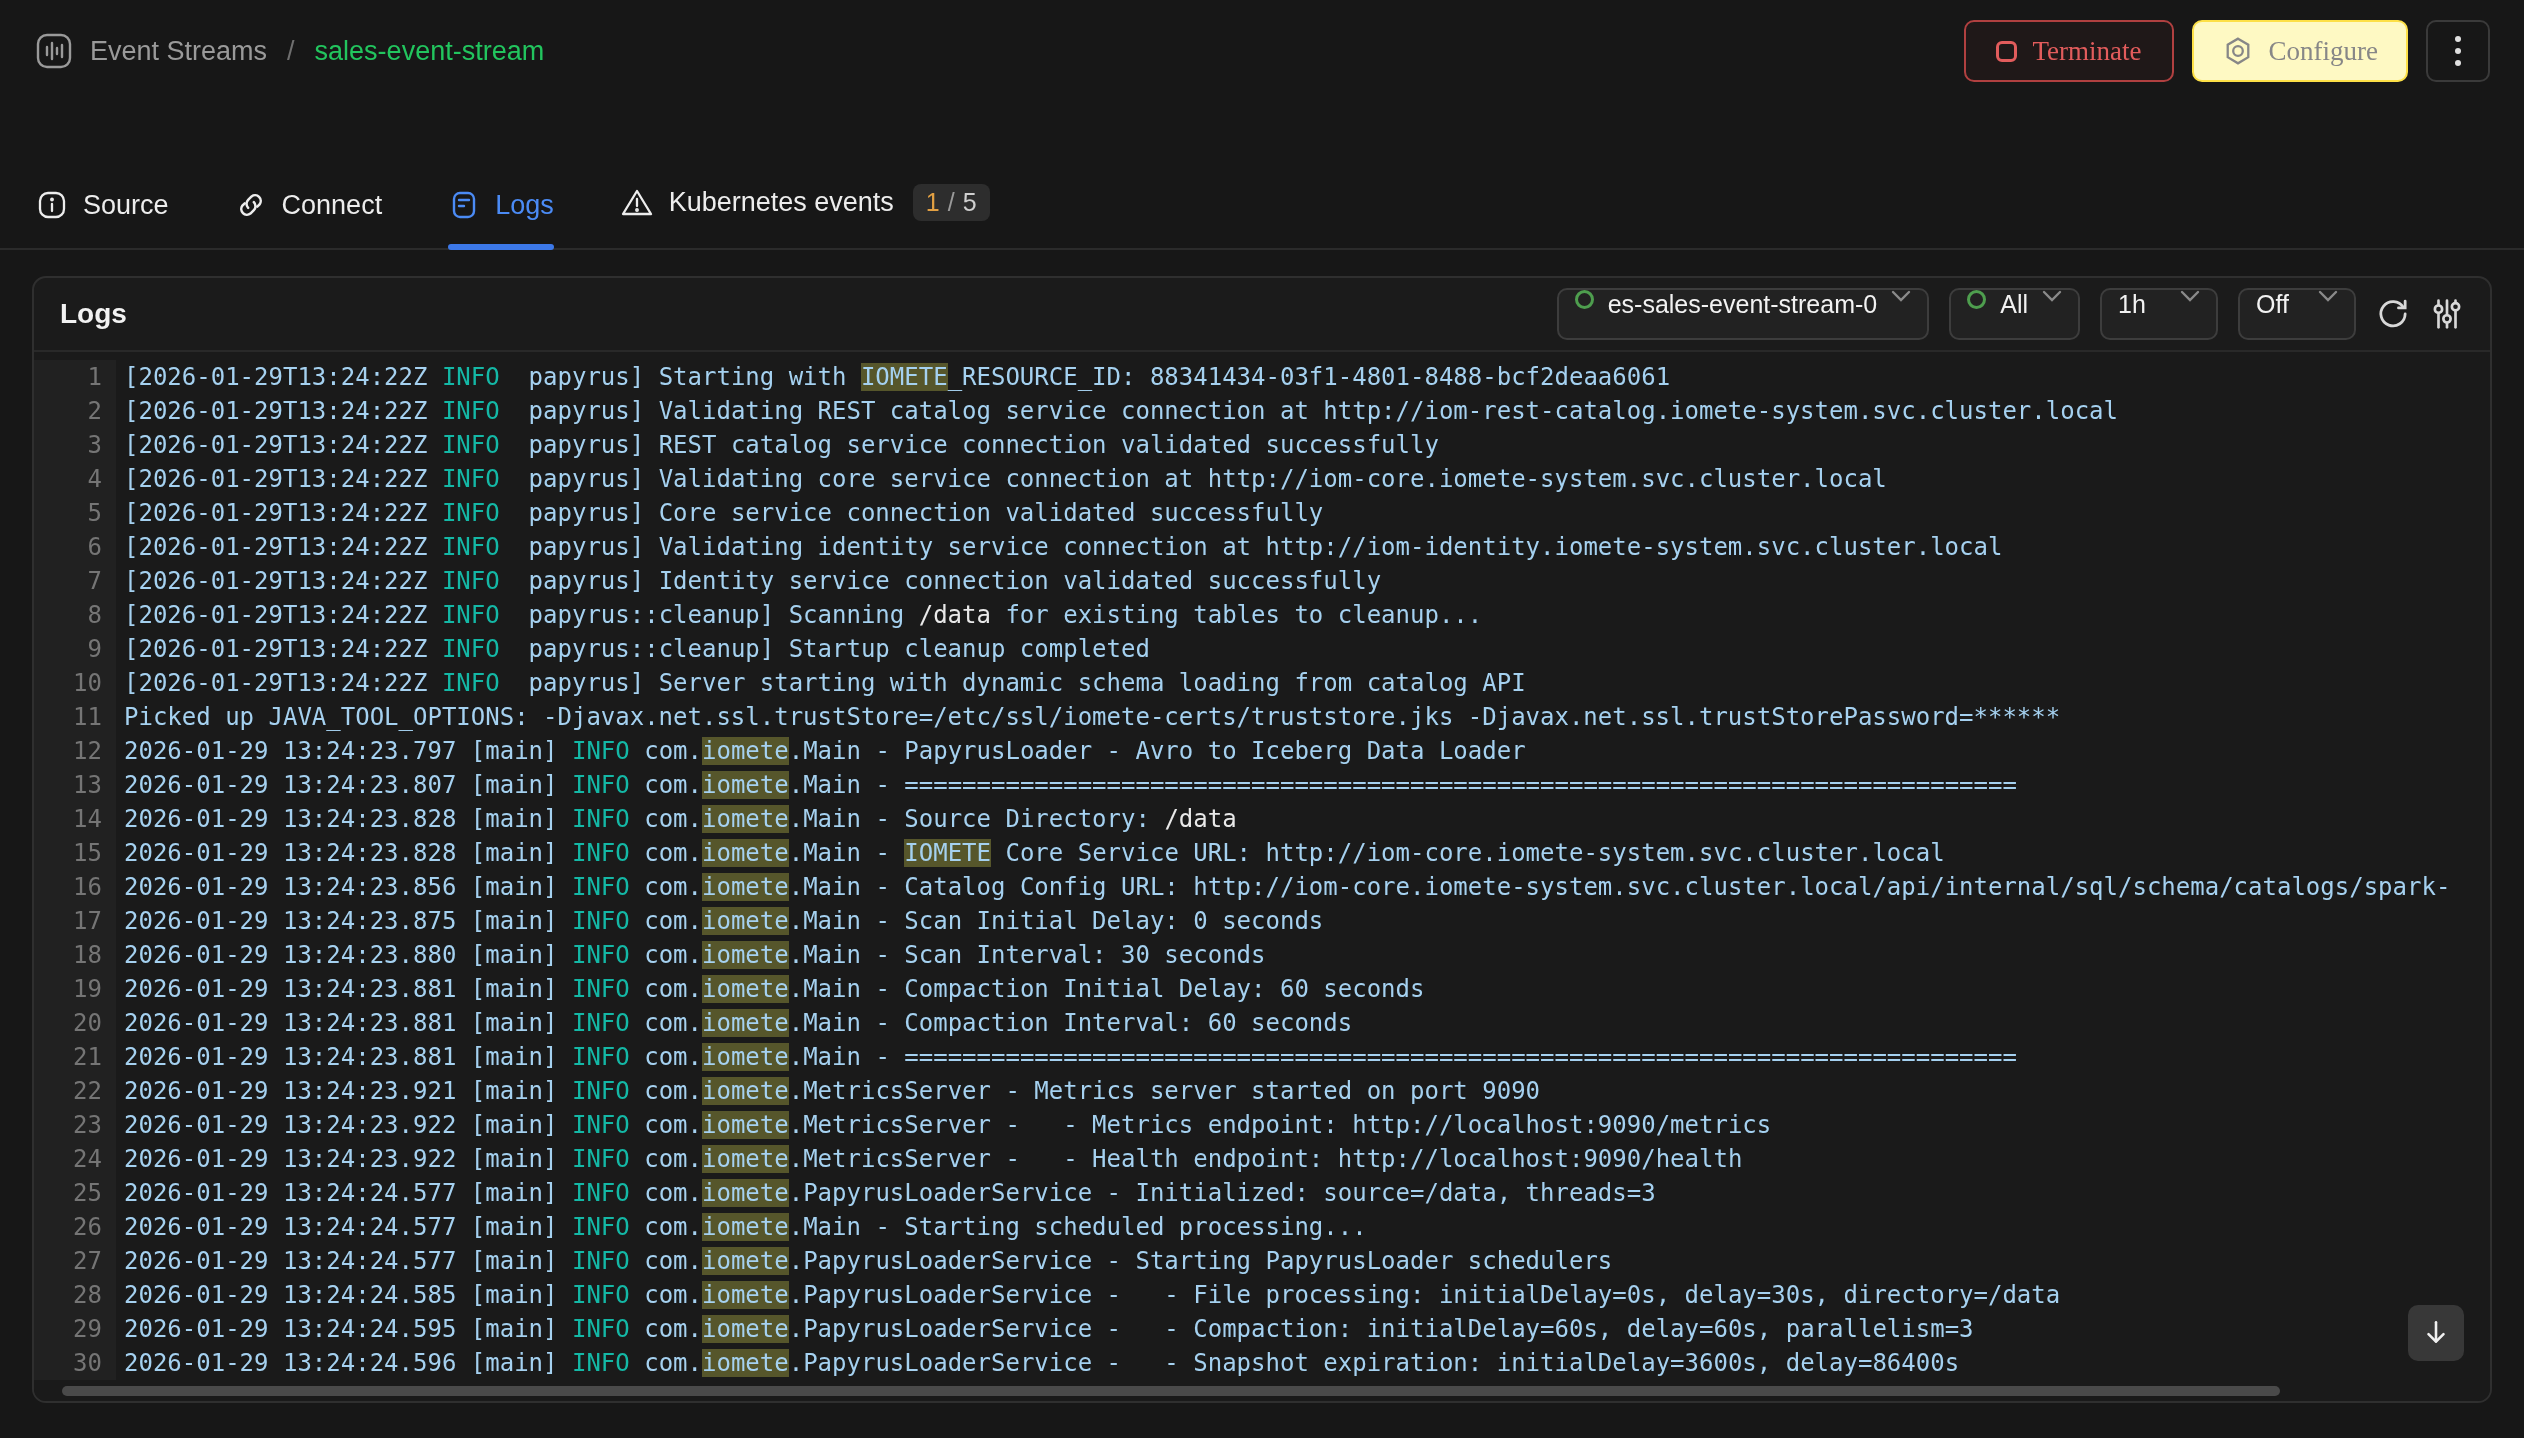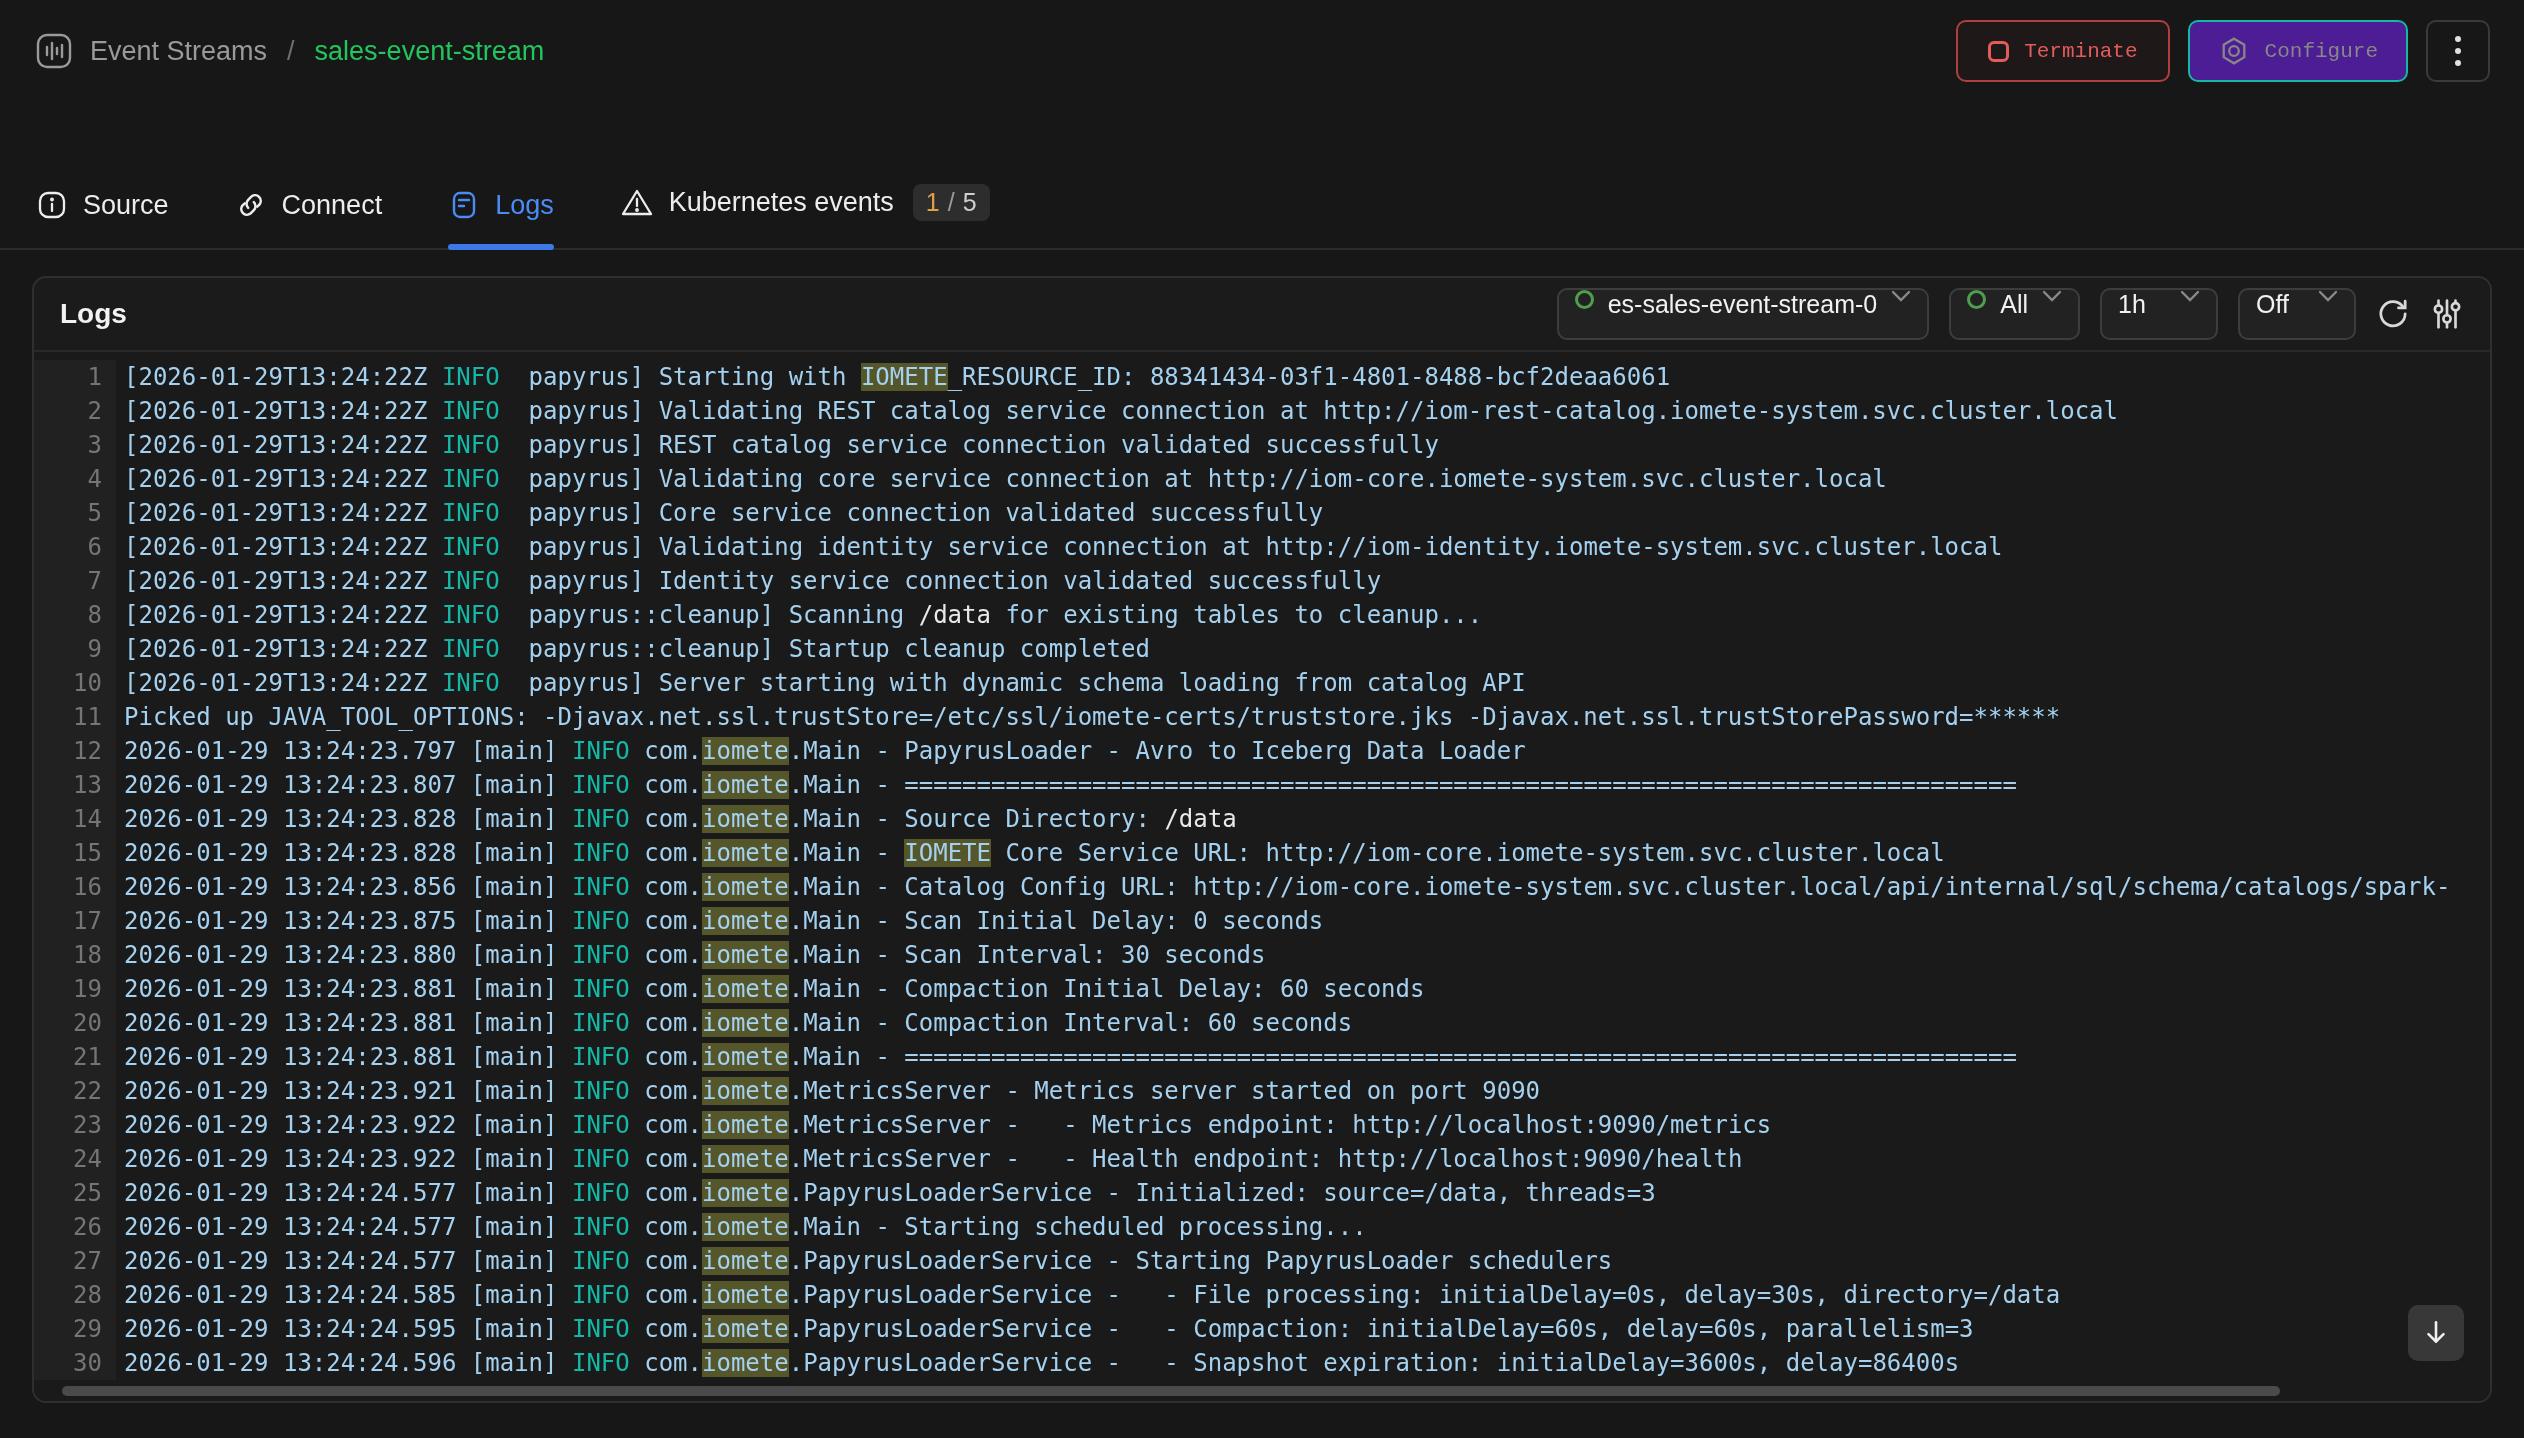--- a/index.html
+++ b/index.html
@@ -13,24 +13,24 @@
   
   .top { display:flex; justify-content:space-between; align-items:center; padding:20px 34px 0 34px; }
   .crumb { display:flex; align-items:center; gap:16px; font-size:27px; }
   .crumb-icon { display:flex; align-items:center; }
   .crumb-section { color:#9a9a9a; cursor:pointer; }
   .crumb-sep { color:#6f6f6f; margin:0 4px; }
   .crumb-current { color:#22c55e; font-weight:500; }
 
   .actions { display:flex; align-items:center; gap:18px; }
   .btn { display:flex; align-items:center; gap:15px; height:62px; border-radius:10px;
-         font-size:21px; cursor:pointer; background:transparent; font-family:Liberation Mono, monospace; }
+         font-size:27px; cursor:pointer; background:transparent; font-family:Liberation Serif, serif; }
   .btn-terminate { padding:0 30px; border:2px solid #b04040; color:#e25c5c; background:rgba(200,60,60,0.05); }
   .stop-icon { width:21px; height:21px; border:3px solid #e25c5c; border-radius:6px; display:inline-block; }
-  .btn-configure { padding:0 28px; border:2px solid #14b8a6; background:#4c1d95; color:#878787; }
+  .btn-configure { padding:0 28px; border:2px solid #fde047; background:#fef9c3; color:#878787; }
   .btn-kebab { width:64px; height:62px; border:2px solid #3a3a3a; justify-content:center; color:#e0e0e0; }
 
   
   .tabs { display:flex; align-items:flex-end; gap:66px; padding:0 36px; margin-top:102px; border-bottom:2px solid #2b2b2b; }
   .tab { display:flex; align-items:center; gap:15px; padding-bottom:27px; font-size:27px; color:#ededed; position:relative; cursor:pointer; }
   .tab.active { color:#4b8bf5; }
   .tab.active::after { content:""; position:absolute; left:0; right:0; bottom:-2px; height:6px; background:#3c78e8; border-radius:4px; }
   .badge { background:#2d2d2d; border-radius:8px; padding:4px 13px; font-size:25px; margin-left:4px; display:inline-flex; gap:8px; }
   .badge .b-count { color:#e2a043; }
   .badge .b-sep { color:#9a9a9a; }

